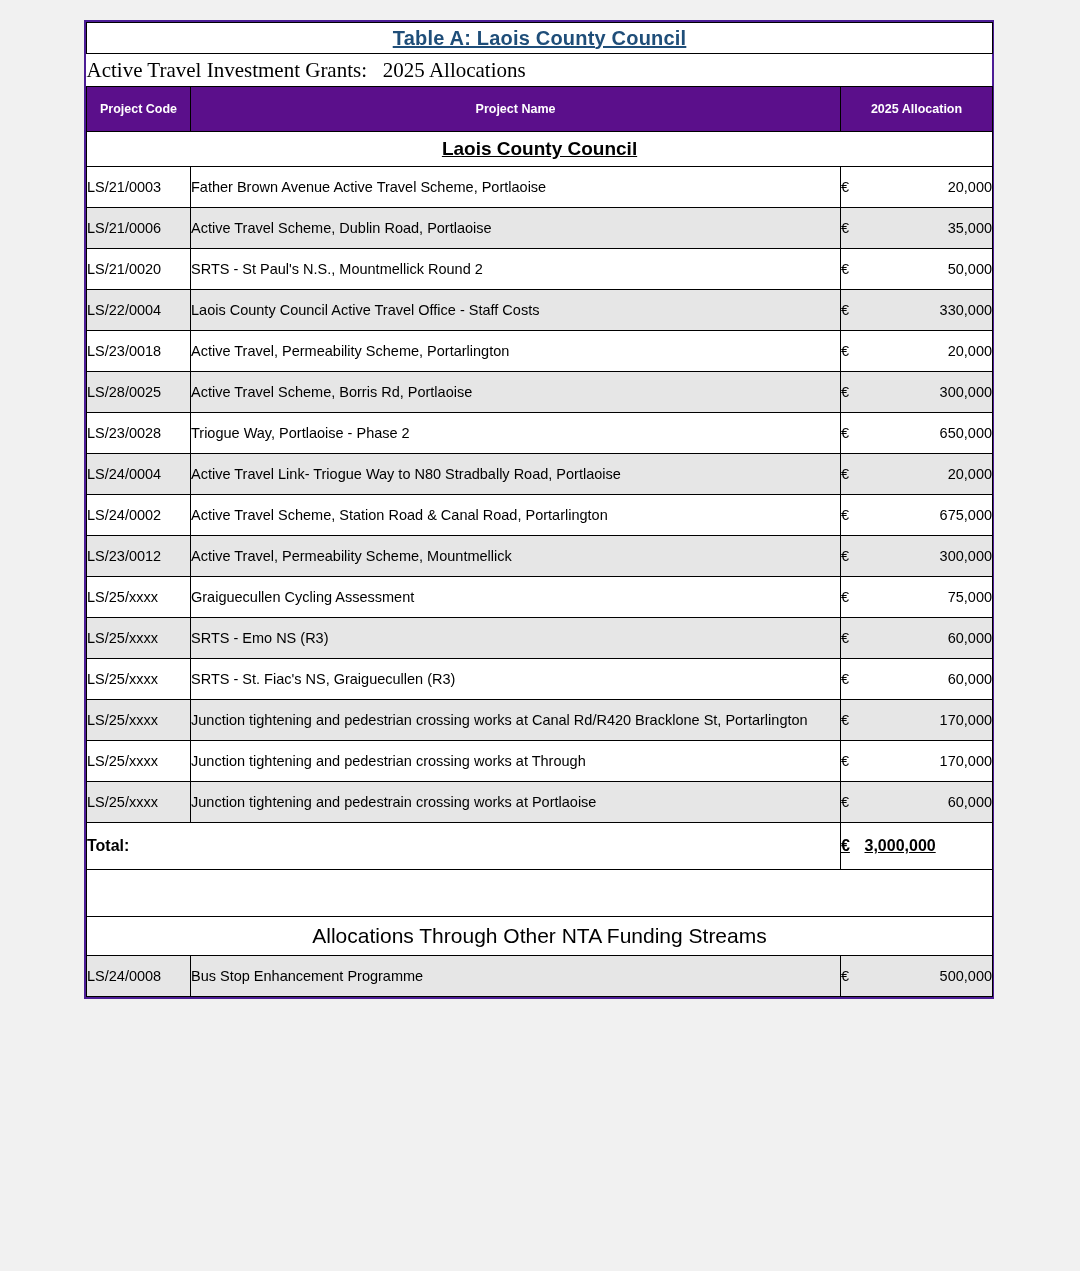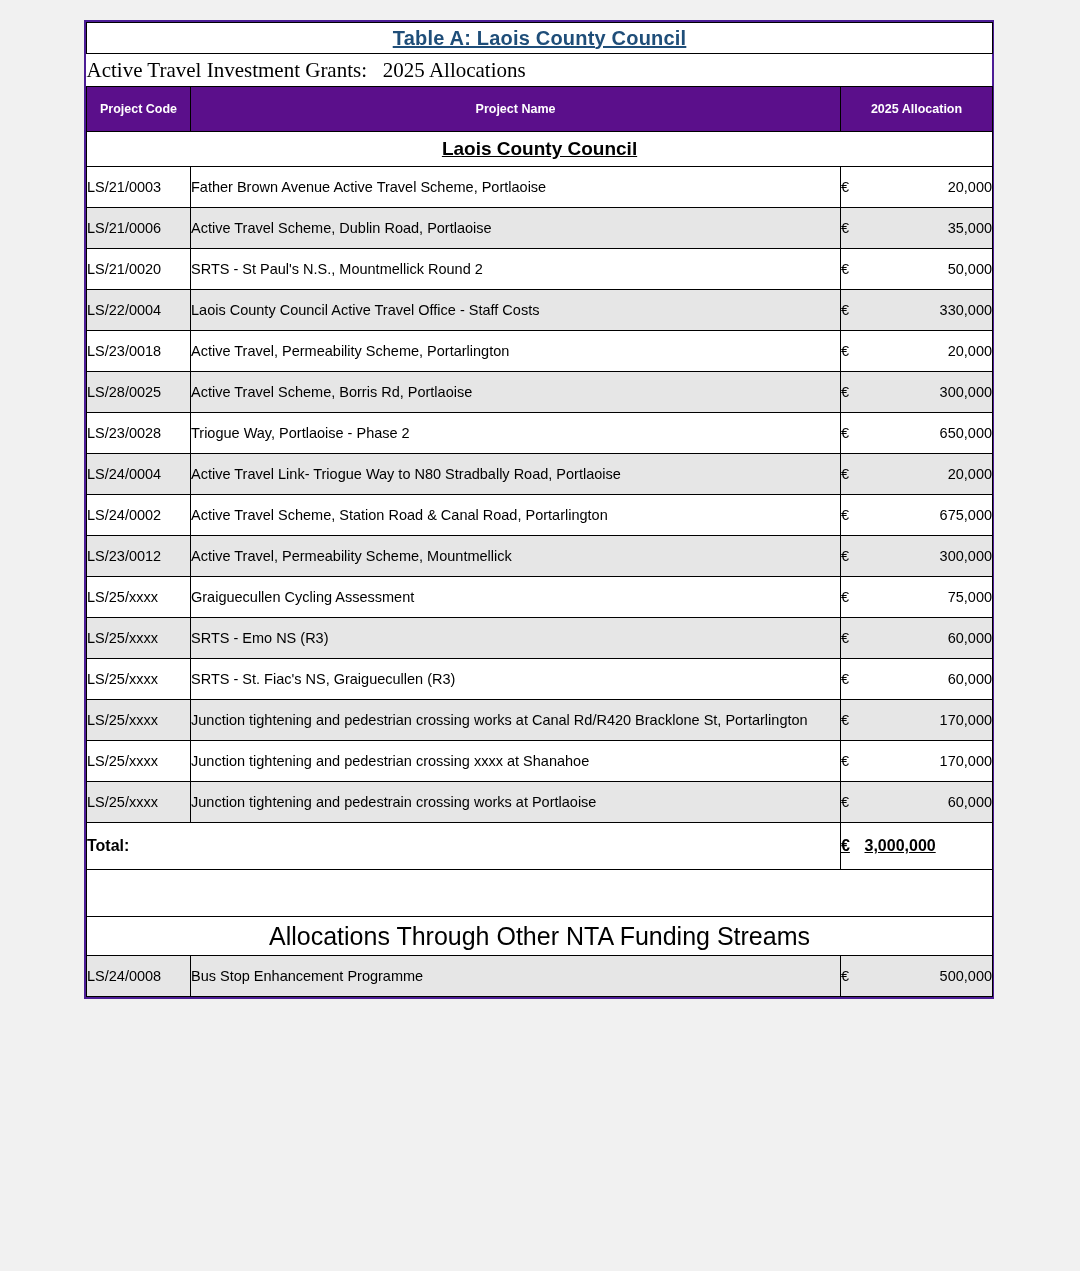--- a/index.html
+++ b/index.html
@@ -139,21 +139,21 @@
     border-left: none !important;
     text-decoration: underline;
   }
   .blank-row td { height: 46px; }
   .other-row td {
     text-align: center;
     padding: 10px 0 12px 0;
     height: 38px;
   }
   .other-text {
-    font-size: 25px;
+    font-size: 21px;
     color: #000;
   }
   .edge-left { border-left: none !important; }
   .edge-right { border-right: none !important; }
 </style>
 </head>
 <body>
 
 <div id="page">
   <div class="sheet">
@@ -265,21 +265,21 @@
           <td class="cell-amt">60,000</td>
         </tr>
         <tr class="data-row shaded">
           <td class="cell-code">LS/25/xxxx</td>
           <td class="cell-name">Junction tightening and pedestrian crossing works at Canal Rd/R420 Bracklone St, Portarlington</td>
           <td class="cell-cur">€</td>
           <td class="cell-amt">170,000</td>
         </tr>
         <tr class="data-row">
           <td class="cell-code">LS/25/xxxx</td>
-          <td class="cell-name">Junction tightening and pedestrian crossing xxxx at Shanahoe</td>
+          <td class="cell-name">Junction tightening and pedestrian crossing works at Through</td>
           <td class="cell-cur">€</td>
           <td class="cell-amt">170,000</td>
         </tr>
         <tr class="data-row shaded">
           <td class="cell-code">LS/25/xxxx</td>
           <td class="cell-name">Junction tightening and pedestrain crossing works at Portlaoise</td>
           <td class="cell-cur">€</td>
           <td class="cell-amt">60,000</td>
         </tr>
 

